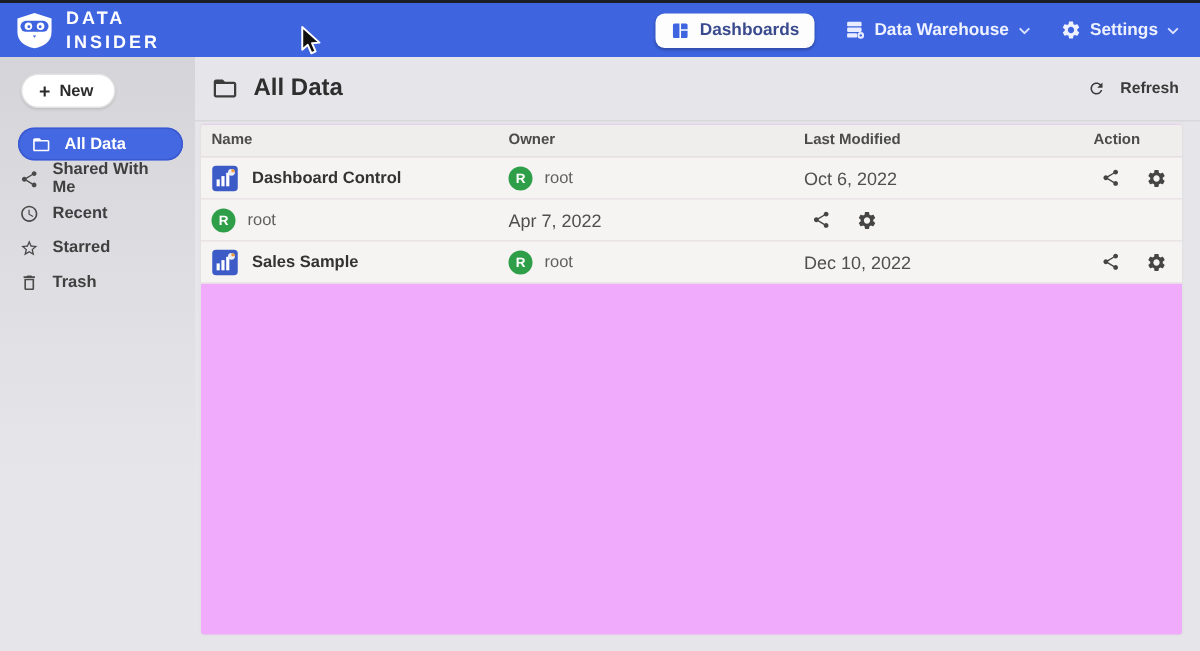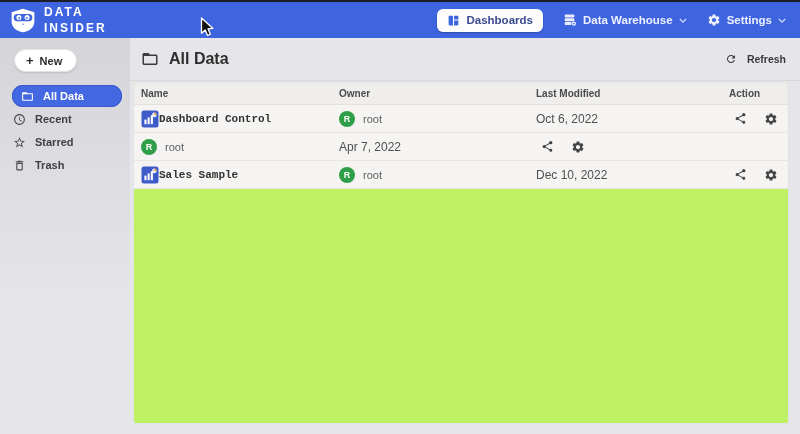--- a/index.html
+++ b/index.html
@@ -67,33 +67,33 @@
     padding:0 14px 0 11px; border-bottom:1px solid #d7d7dc;
   }
   .page-title { font-size:16px; font-weight:bold; color:#2e2e2e; }
   .refresh-btn {
     margin-left:auto; display:flex; align-items:center; gap:10px;
     font-size:10.5px; font-weight:bold; color:#3a3a3a; cursor:pointer;
   }
 
   .card {
     flex:1; margin:1px 11px 10px 3px;
-    background:#bef264; border-radius:3px; border:1px solid #e2e1e4;
+    background:#f0abfc; border-radius:3px; border:1px solid #e2e1e4;
     overflow:hidden; display:flex; flex-direction:column;
   }
   .thead, .trow {
     display:grid; grid-template-columns:198px 197px 193px 1fr;
     align-items:center; padding-left:7px;
   }
   .thead {
     height:22px; background:#efeeec; border-bottom:1px solid #e3e1de;
     font-size:10px; font-weight:bold; color:#4b4b4b;
   }
   .trow { height:28px; border-bottom:1px solid #e8e6e3; background:#f5f4f2; cursor:pointer; }
-  .cell-name { display:flex; align-items:center; font-size:11px; font-weight:bold; color:#333;font-family:Liberation Mono, monospace; }
+  .cell-name { display:flex; align-items:center; gap:9px; font-size:11px; font-weight:bold; color:#333; }
   .cell-owner { display:flex; align-items:center; gap:8px; font-size:11px; color:#5f5f5f; }
   .avatar {
     width:16px; height:16px; border-radius:50%; background:#2f9e49;
     color:#fff; font-size:9px; font-weight:bold;
     display:flex; align-items:center; justify-content:center;
   }
   .cell-date { font-size:12px; color:#4f4f4f; }
   .cell-actions { display:flex; align-items:center; gap:17px; padding-left:5px; }
   .act-btn { display:flex; align-items:center; color:#454545; cursor:pointer; }
 
@@ -176,20 +176,28 @@
     <div class="side-list">
       <div class="side-item active">
         <span class="s-icon">
           <svg width="13" height="13" viewBox="0 0 24 24" fill="currentColor">
               <path d="M20 6h-8l-2-2H4c-1.1 0-1.99.9-1.99 2L2 18c0 1.1.9 2 2 2h16c1.1 0 2-.9 2-2V8c0-1.1-.9-2-2-2zm0 12H4V8h16v10z"></path>
             </svg>
         </span>
         <span>All Data</span>
       </div>
 
+      <div class="side-item">
+        <span class="s-icon">
+          <svg width="13" height="13" viewBox="0 0 24 24" fill="currentColor">
+              <path d="M18 16.08c-.76 0-1.44.3-1.96.77L8.91 12.7c.05-.23.09-.46.09-.7s-.04-.47-.09-.7l7.05-4.11c.54.5 1.25.81 2.04.81 1.66 0 3-1.34 3-3s-1.34-3-3-3-3 1.34-3 3c0 .24.04.47.09.7L8.04 9.81C7.5 9.31 6.79 9 6 9c-1.66 0-3 1.34-3 3s1.34 3 3 3c.79 0 1.5-.31 2.04-.81l7.12 4.16c-.05.21-.08.43-.08.65 0 1.61 1.31 2.92 2.92 2.92 1.61 0 2.92-1.31 2.92-2.92s-1.31-2.92-2.92-2.92z"></path>
+            </svg>
+        </span>
+        <span>Shared With Me</span>
+      </div>
 
       <div class="side-item">
         <span class="s-icon">
           <svg width="13" height="13" viewBox="0 0 24 24" fill="currentColor">
               <path d="M11.99 2C6.47 2 2 6.48 2 12s4.47 10 9.99 10C17.52 22 22 17.52 22 12S17.52 2 11.99 2zM12 20c-4.42 0-8-3.58-8-8s3.58-8 8-8 8 3.58 8 8-3.58 8-8 8zm.5-13H11v6l5.25 3.15.75-1.23-4.5-2.67z"></path>
             </svg>
         </span>
         <span>Recent</span>
       </div>
 

